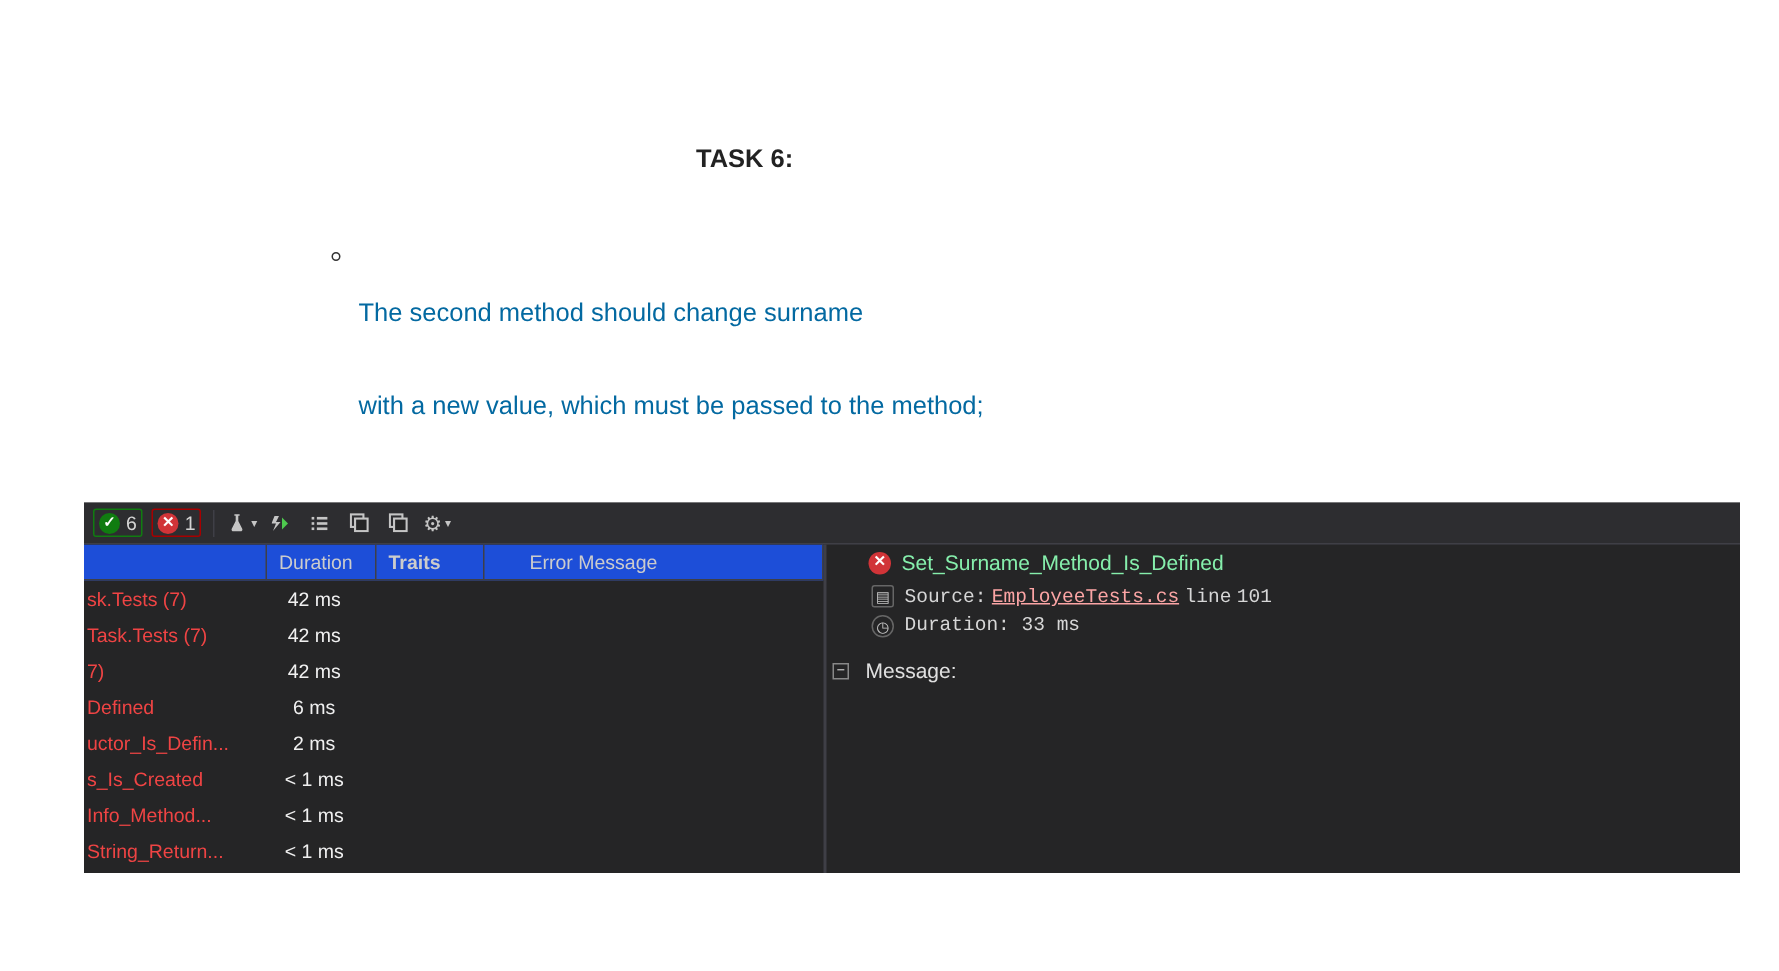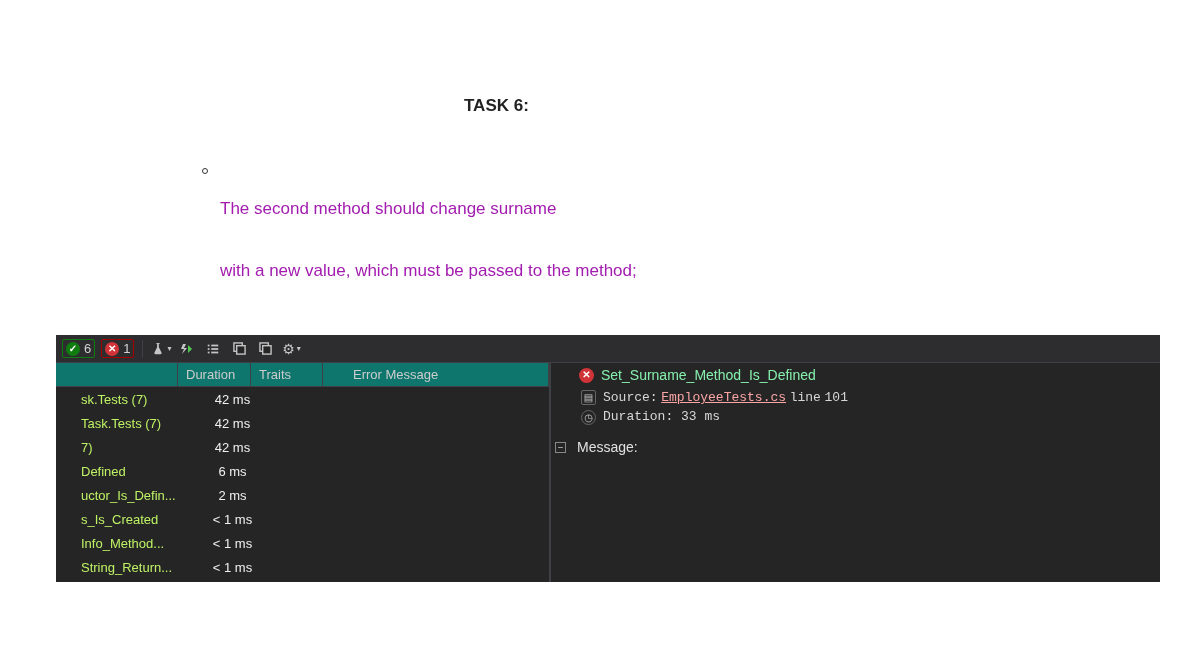--- a/index.html
+++ b/index.html
@@ -29,25 +29,25 @@
     position: absolute;
     top: 96px;
     left: 464px;
     font-size: 17px;
     font-weight: 700;
     color: #222;
   }
   .bullet-row {
     position: absolute;
     top: 162px;
-    left: 202px;
+    left: 221px;
     display: flex;
     align-items: flex-start;
     font-size: 17px;
-    color: #a21caf;
+    color: #0369a1;
   }
   .bullet-marker {
     margin-top: 6px;
     margin-right: 12px;
     width: 6px;
     height: 6px;
     border: 1px solid #333;
     border-radius: 50%;
     flex-shrink: 0;
   }
@@ -128,50 +128,49 @@
     height: calc(100% - 28px);
   }
   .test-list {
     width: 495px;
     border-right: 2px solid #3f3f46;
     overflow: hidden;
   }
   .list-header {
     display: flex;
     height: 24px;
-    background: #0f766e;
+    background: #1d4ed8;
     border-bottom: 1px solid #3f3f46;
   }
   .col-head {
     display: flex;
     align-items: center;
     padding: 0 8px;
     border-right: 1px solid #3f3f46;
     font-size: 13px;
     color: #cccccc;
   }
   .col-dur { width: 73px; justify-content: flex-start; }
-  .col-traits { width: 72px; }
+  .col-traits { width: 72px; font-weight: bold; }
   .col-err { flex: 1; padding-left: 30px; }
   .list-rows {
     font-size: 13px;
   }
   .row {
     display: flex;
     height: 24px;
     align-items: center;
   }
   .cell-name {
     width: 122px;
     padding: 0 4px 0 2px;
     white-space: nowrap;
     overflow: hidden;
     text-overflow: ellipsis;
-    color: #bef264;
-    margin-left: 23px;
+    color: #ef4444;
   }
   .cell-dur {
     width: 73px;
     text-align: center;
     padding-right: 10px;
     color: #f0f0f0;
   }
   .cell-rest { flex: 1; }
   .detail-panel {
     flex: 1;

